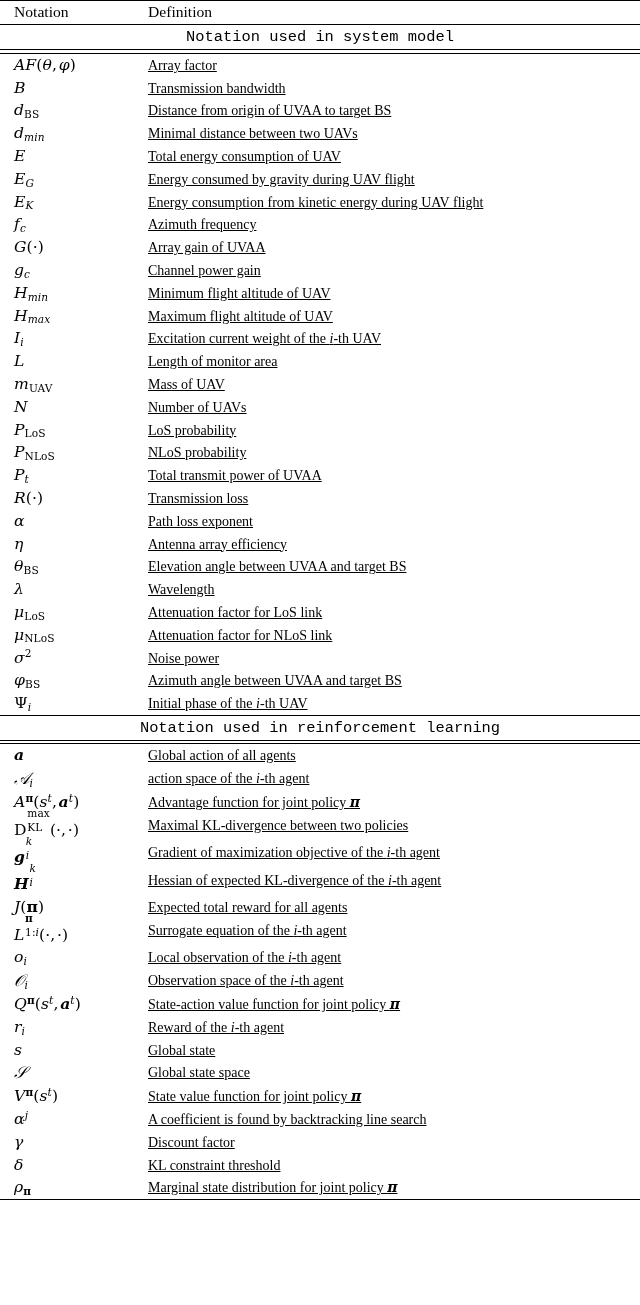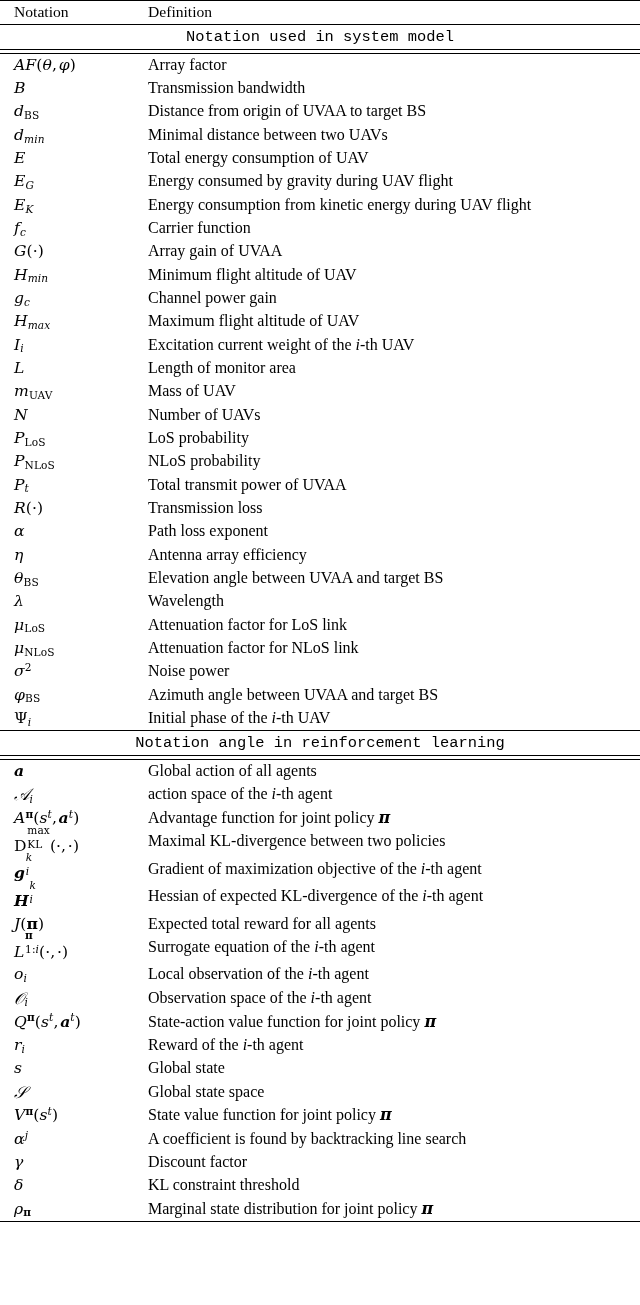--- a/index.html
+++ b/index.html
@@ -146,21 +146,22 @@
     display: block;
     position: relative;
     top: -0.30em;
     white-space: nowrap;
   }
   .stack .up { font-style: normal; }
   .stack .bfup { font-weight: bold; font-style: normal; }
 
   .defn {
     font-family: "Liberation Serif", "DejaVu Serif", serif;
-    font-size: 16px;
+    font-size: 14px;
+    text-decoration: underline;
   }
   .defn .it { font-style: italic; }
   .defn .bpi { font-weight: bold; font-style: italic; font-family: "DejaVu Serif", serif; }
   .sectiontext {
     font-family: Liberation Mono, monospace;
     font-size: 15.4px;
   }
   .headtext {
     font-family: "Liberation Serif", "DejaVu Serif", serif;
     font-size: 15.6px;
@@ -221,35 +222,35 @@
     <tr class="entry-row">
       <td class="cell-notation"><span class="math">E<sub>G</sub></span></td>
       <td class="cell-definition"><span class="defn">Energy consumed by gravity during UAV flight</span></td>
     </tr>
     <tr class="entry-row">
       <td class="cell-notation"><span class="math">E<sub>K</sub></span></td>
       <td class="cell-definition"><span class="defn">Energy consumption from kinetic energy during UAV flight</span></td>
     </tr>
     <tr class="entry-row">
       <td class="cell-notation"><span class="math">f<sub>c</sub></span></td>
-      <td class="cell-definition"><span class="defn">Carrier function</span></td>
+      <td class="cell-definition"><span class="defn">Azimuth frequency</span></td>
     </tr>
     <tr class="entry-row">
       <td class="cell-notation"><span class="math">G<span class="paren">(·)</span></span></td>
       <td class="cell-definition"><span class="defn">Array gain of UVAA</span></td>
     </tr>
     <tr class="entry-row">
+      <td class="cell-notation"><span class="math">g<sub>c</sub></span></td>
+      <td class="cell-definition"><span class="defn">Channel power gain</span></td>
+    </tr>
+    <tr class="entry-row">
       <td class="cell-notation"><span class="math">H<sub>min</sub></span></td>
       <td class="cell-definition"><span class="defn">Minimum flight altitude of UAV</span></td>
     </tr>
     <tr class="entry-row">
-      <td class="cell-notation"><span class="math">g<sub>c</sub></span></td>
-      <td class="cell-definition"><span class="defn">Channel power gain</span></td>
-    </tr>
-    <tr class="entry-row">
       <td class="cell-notation"><span class="math">H<sub>max</sub></span></td>
       <td class="cell-definition"><span class="defn">Maximum flight altitude of UAV</span></td>
     </tr>
     <tr class="entry-row">
       <td class="cell-notation"><span class="math">I<sub>i</sub></span></td>
       <td class="cell-definition"><span class="defn">Excitation current weight of the <span class="it">i</span>-th UAV</span></td>
     </tr>
     <tr class="entry-row">
       <td class="cell-notation"><span class="math">L</span></td>
       <td class="cell-definition"><span class="defn">Length of monitor area</span></td>
@@ -313,21 +314,21 @@
     <tr class="entry-row">
       <td class="cell-notation"><span class="math"><span class="up">Ψ</span><sub>i</sub></span></td>
       <td class="cell-definition"><span class="defn">Initial phase of the <span class="it">i</span>-th UAV</span></td>
     </tr>
 
     <tr class="rule-mid">
           <td colspan="2"></td>
         </tr>
 
     <tr class="section-row">
-      <td colspan="2"><span class="sectiontext">Notation angle in reinforcement learning</span></td>
+      <td colspan="2"><span class="sectiontext">Notation used in reinforcement learning</span></td>
     </tr>
 
     <tr class="rule-double">
           <td colspan="2"></td>
         </tr>
 
     <tr class="entry-row">
       <td class="cell-notation"><span class="math"><span class="bf">a</span></span></td>
       <td class="cell-definition"><span class="defn">Global action of all agents</span></td>
     </tr>

